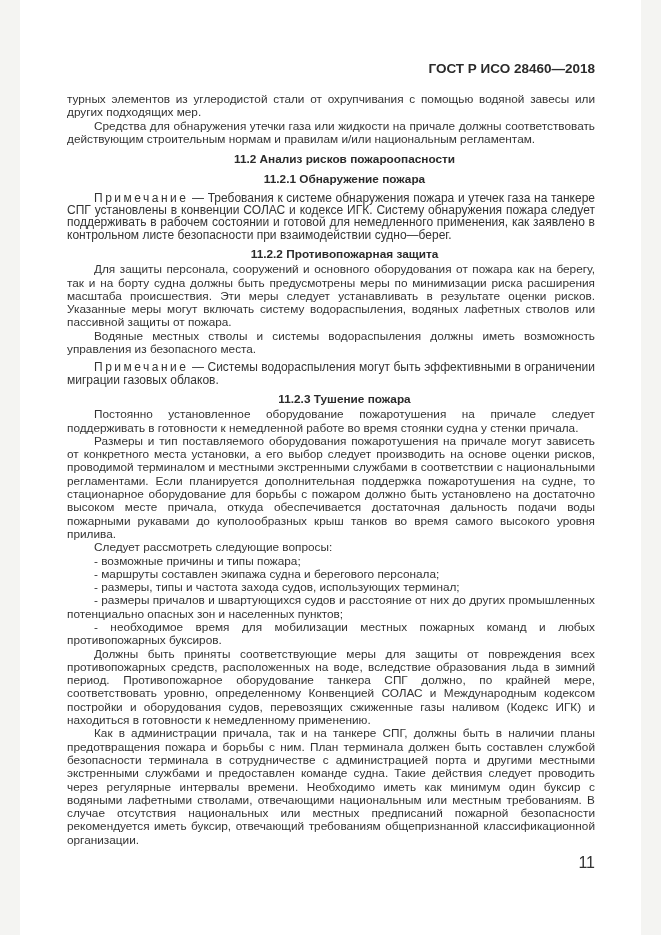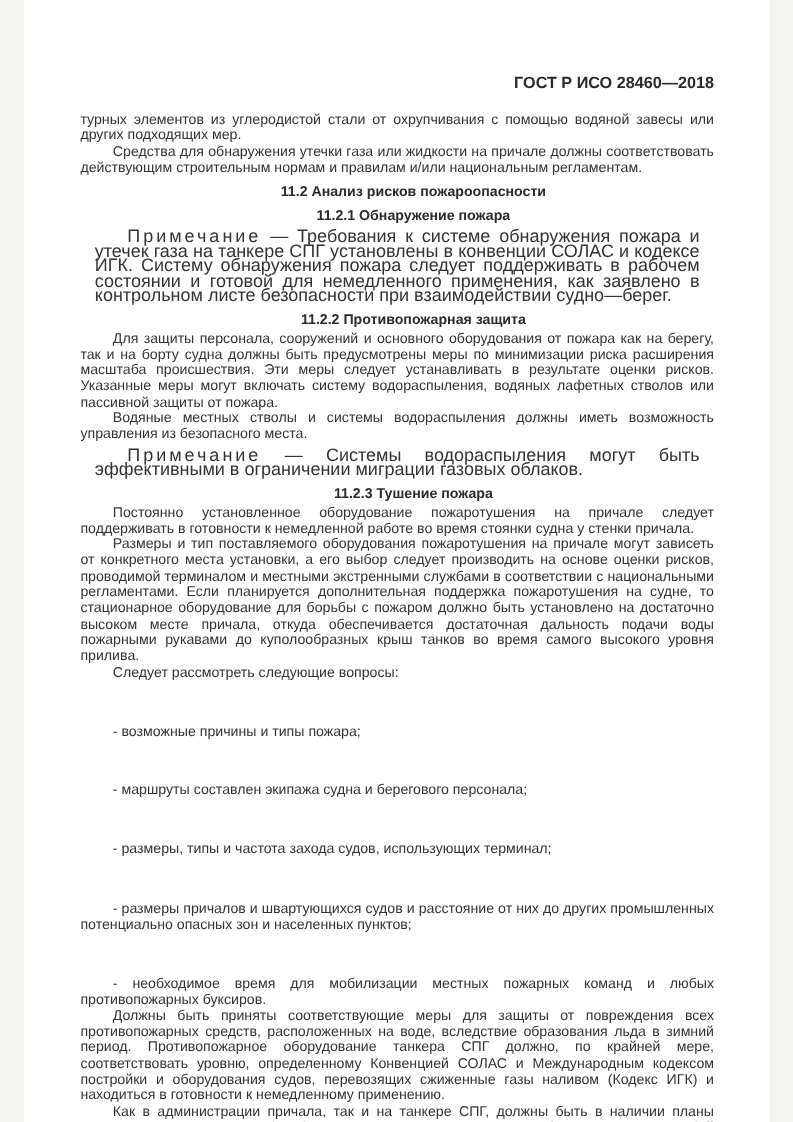--- a/index.html
+++ b/index.html
@@ -40,35 +40,34 @@
   }
   .heading {
     font-weight: bold;
     text-align: center;
     text-indent: 27px;
     margin-top: 7px;
     margin-bottom: 2px;
     color: #2b2b2b;
   }
   .note {
-    font-size: 15px;
+    font-size: 12px;
     line-height: 12.3px;
-    margin: 5px 12px;
+    margin: 5px 0;
     text-indent: 27px;
   }
   .note-label {
     letter-spacing: 2.5px;
   }
   .list-item {
     text-indent: 27px;
-    margin-top: 36px;
   }
   .page-number {
     text-align: right;
-    font-size: 12px;
+    font-size: 16px;
     margin-top: 7px;
     color: #333333;
   }
 </style>
 </head>
 <body>
 
 <div class="page">
   <div class="doc-header">ГОСТ Р ИСО 28460—2018</div>
 

